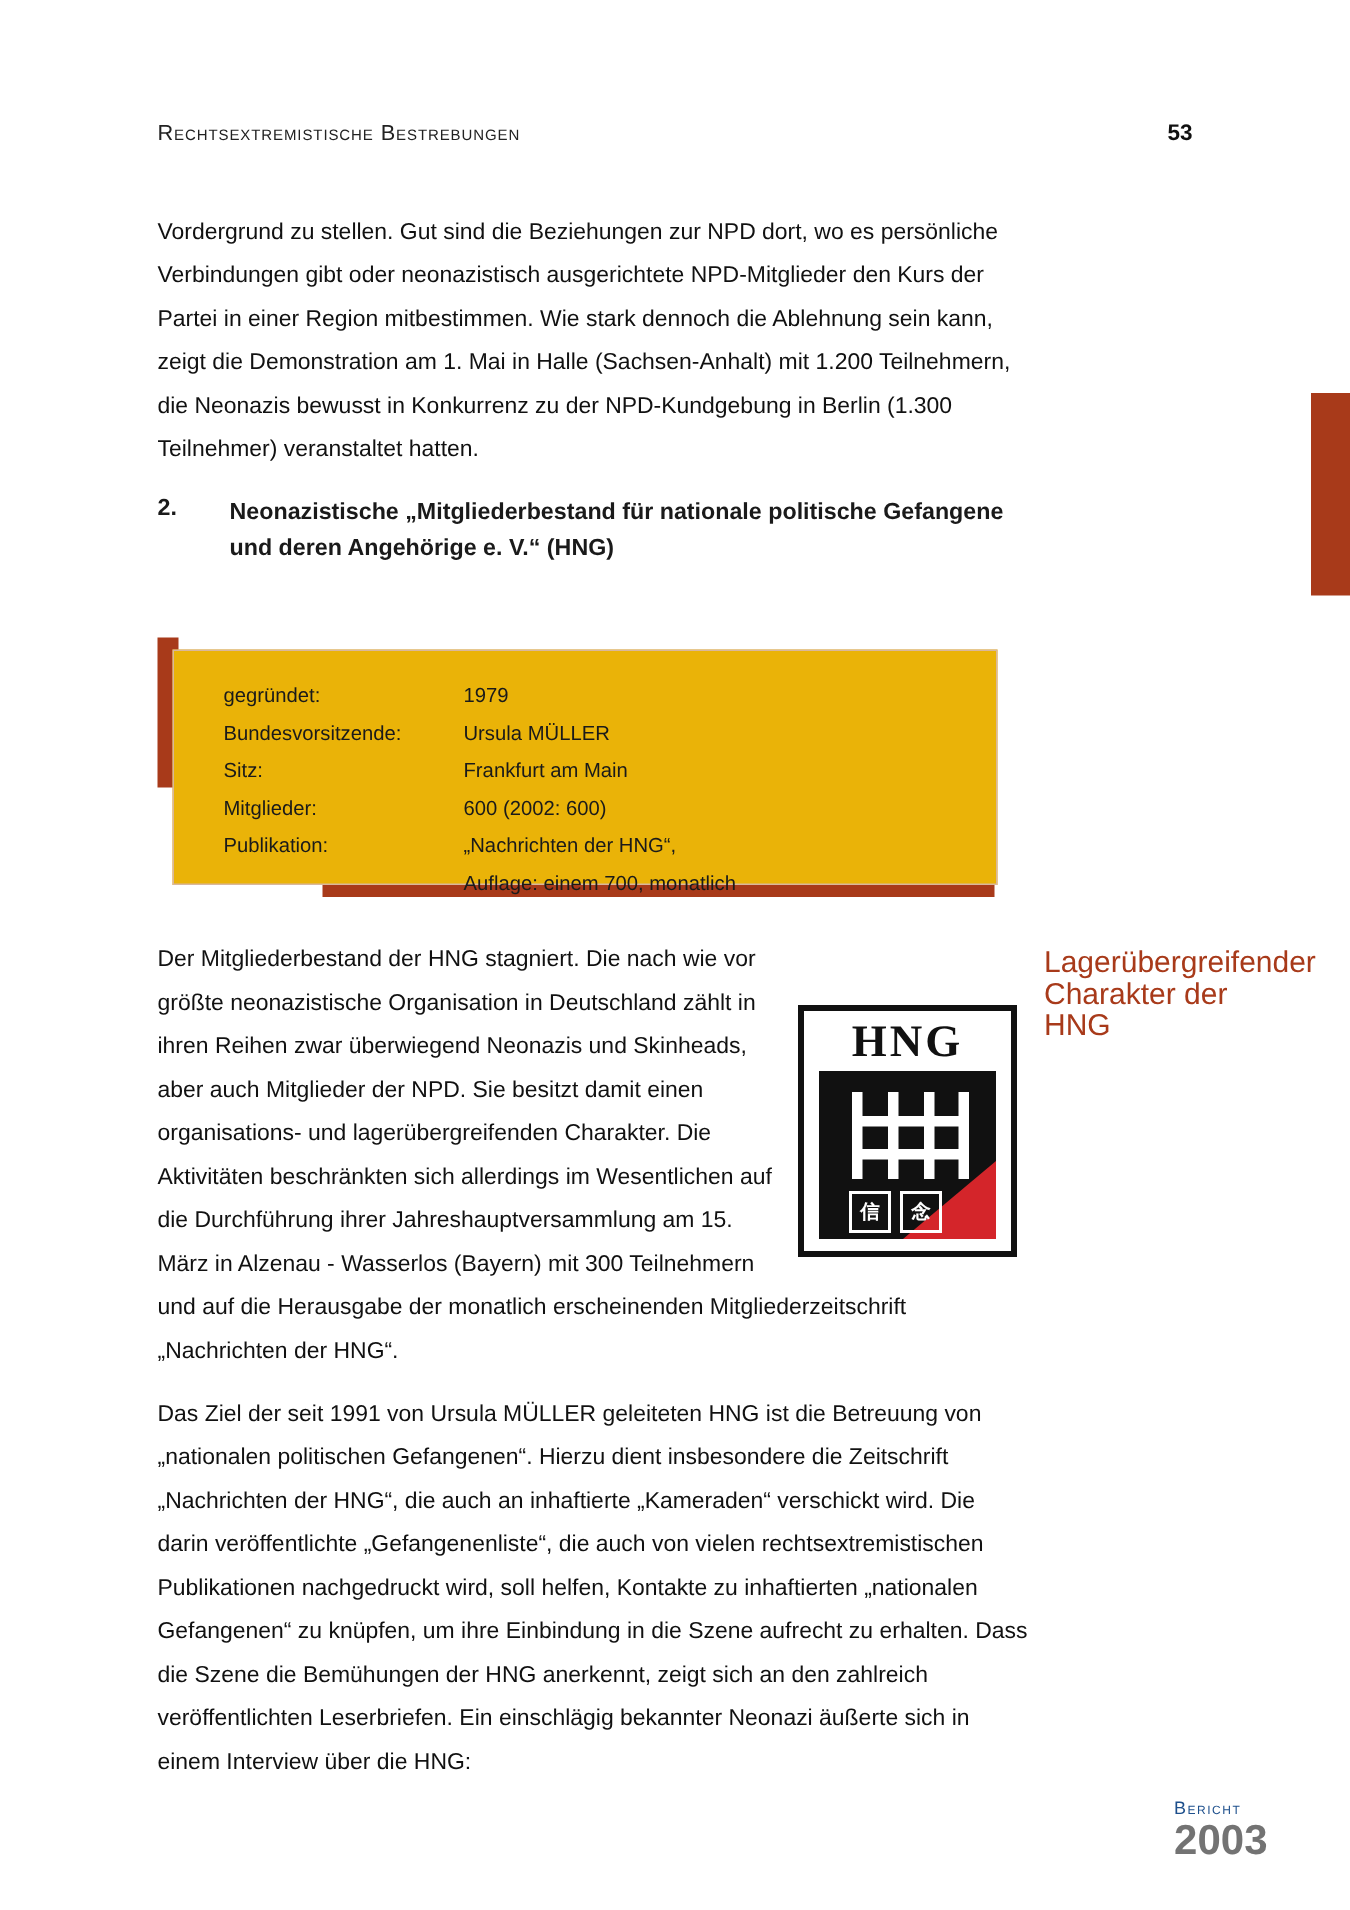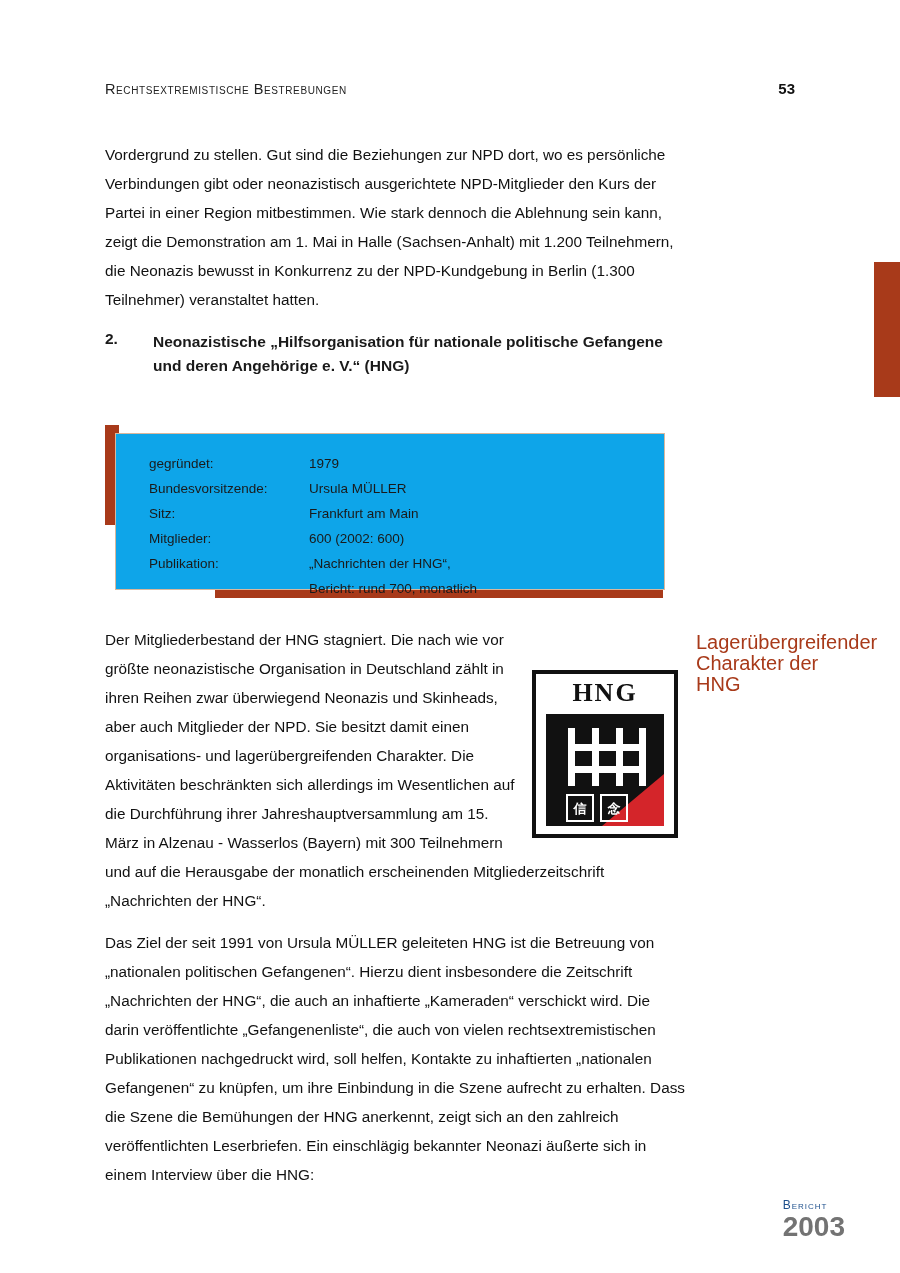--- a/index.html
+++ b/index.html
@@ -113,21 +113,21 @@
     width: 448px;
     height: 13px;
     background: #a83a1a;
   }
   .infobox {
     position: absolute;
     left: 10px;
     top: 8px;
     width: 548px;
     height: 155px;
-    background: #0ea5e9;
+    background: #eab308;
     border: 1px solid #d9b79c;
   }
   .infobox table {
     border-collapse: collapse;
     margin: 20px 0 0 33px;
     font-size: 13.5px;
     color: #1a1a1a;
   }
   .infobox td {
     padding: 0 0 6px 0;
@@ -161,21 +161,21 @@
     overflow: hidden;
     box-sizing: border-box;
   }
   .hng-logo .title {
     position: absolute;
     left: 0; right: 0;
     top: 4px;
     text-align: center;
     font-family: "Liberation Serif", serif;
     font-weight: bold;
-    font-size: 26px;
+    font-size: 30px;
     letter-spacing: 2px;
     color: #111;
   }
   .hng-logo .inner {
     position: absolute;
     left: 10px;
     right: 10px;
     top: 40px;
     bottom: 8px;
     background: #111111;
@@ -287,21 +287,21 @@
   </div>
 
   <div class="margin-bar"></div>
 
   <div class="col-main">
     <p class="body">Vordergrund zu stellen. Gut sind die Beziehungen zur NPD dort, wo es persönliche Verbindungen gibt oder neonazistisch ausgerichtete NPD-Mitglieder den Kurs der Partei in einer Region mitbestimmen. Wie stark dennoch die Ablehnung sein kann, zeigt die Demonstration am 1. Mai in Halle (Sachsen-Anhalt) mit 1.200 Teilnehmern, die Neonazis bewusst in Konkurrenz zu der NPD-Kundgebung in Berlin (1.300 Teilnehmer) veranstaltet hatten.</p>
   </div>
 
   <div class="heading-block">
     <div class="heading-num">2.</div>
-    <div class="heading-text">Neonazistische „Hilfsorganisation für nationale politische Gefangene und deren Angehörige e. V.“ (HNG)</div>
+    <div class="heading-text">Neonazistische „Mitgliederbestand für nationale politische Gefangene und deren Angehörige e. V.“ (HNG)</div>
   </div>
 
   <div class="infobox-wrap">
     <div class="infobox-shadow-left"></div>
     <div class="infobox-shadow-bottom"></div>
     <div class="infobox">
       <table>
         <tbody>
             <tr>
           <td class="label">gegründet:</td>
@@ -318,21 +318,21 @@
         <tr>
           <td class="label">Mitglieder:</td>
           <td class="value">600 (2002: 600)</td>
         </tr>
         <tr>
           <td class="label">Publikation:</td>
           <td class="value">„Nachrichten der HNG“,</td>
         </tr>
         <tr>
           <td class="label"></td>
-          <td class="value">Bericht: rund 700, monatlich</td>
+          <td class="value">Auflage: einem 700, monatlich</td>
         </tr>
       </tbody>
         </table>
     </div>
   </div>
 
   <div class="col-main2">
     <div class="wrapped-img">
       <div class="hng-logo">
         <div class="title">HNG</div>

